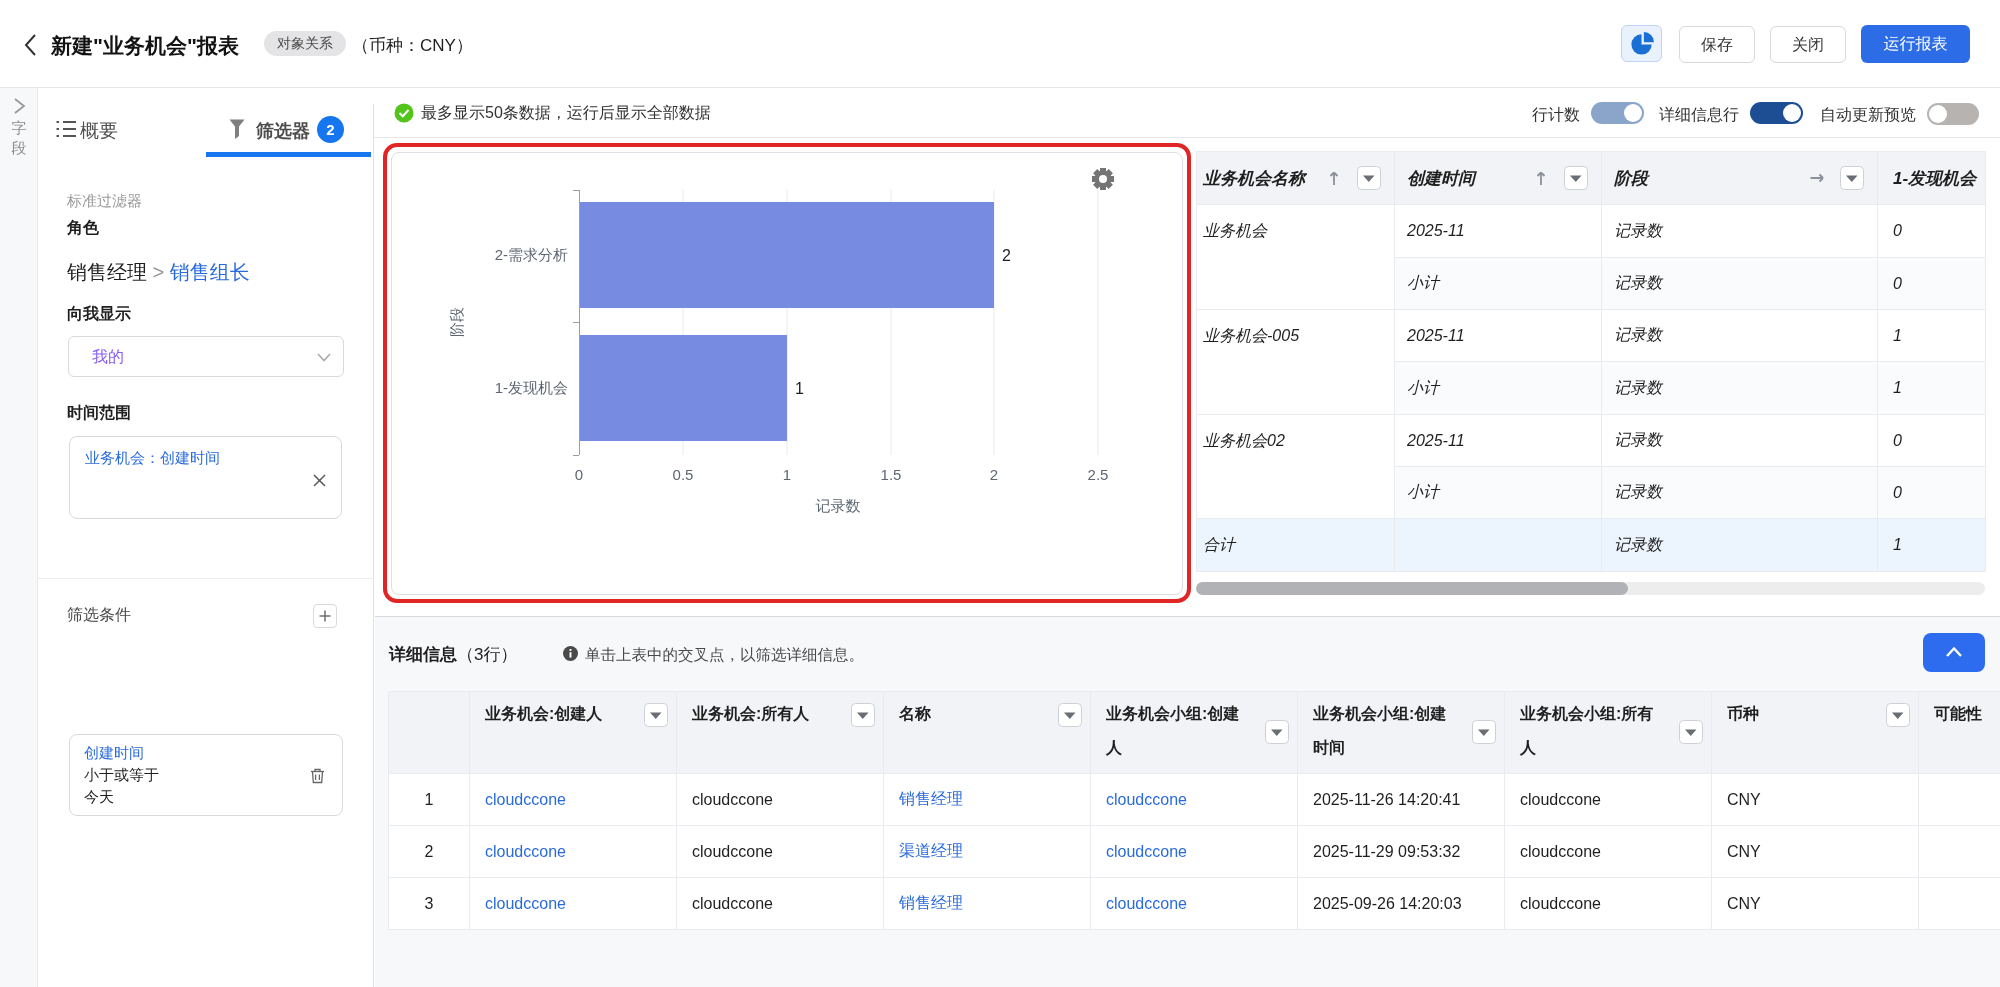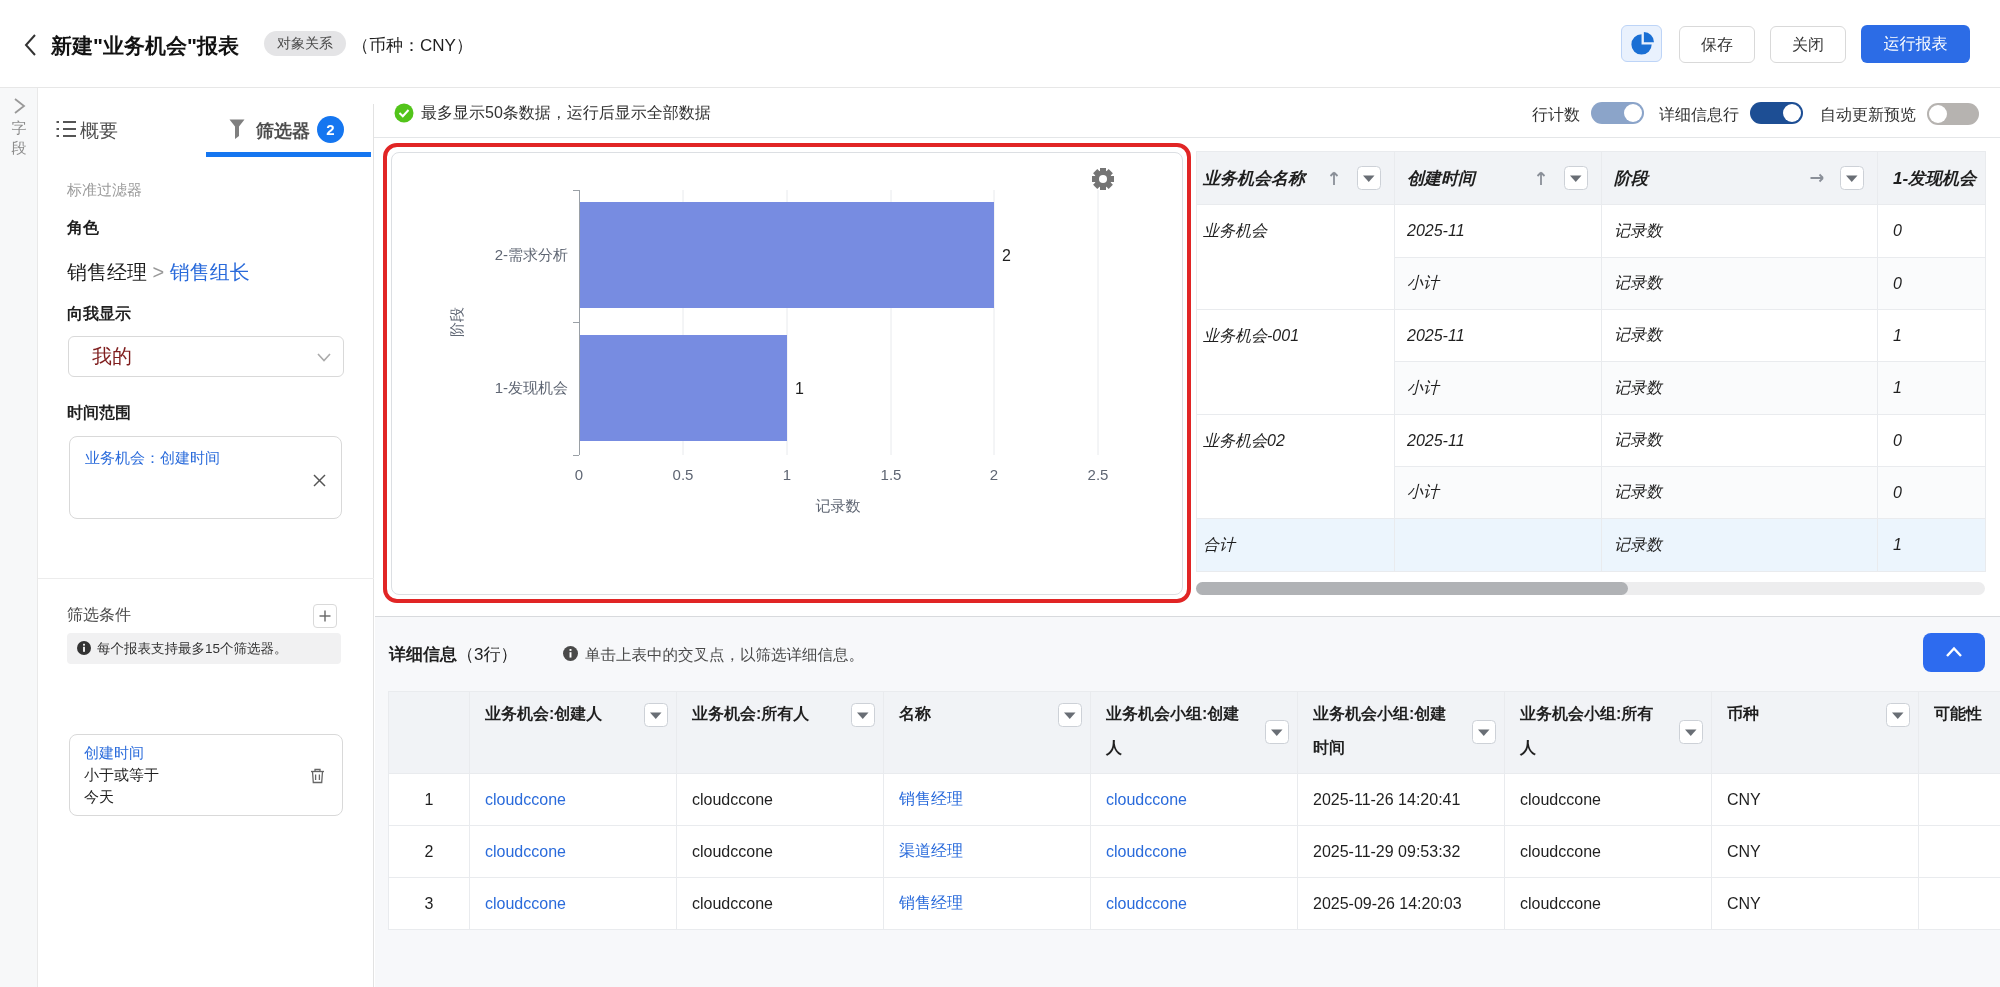--- a/index.html
+++ b/index.html
@@ -20,21 +20,21 @@
 
 #rail { position:absolute; left:0; top:88px; width:38px; height:899px; background:#f7f8f9; border-right:1px solid #e9e9e9; }
 #rail .vt { position:absolute; left:11px; top:30px; width:16px; font-size:15px; line-height:20px; color:#8c8c8c; text-align:center; }
 
 #side { position:absolute; left:38px; top:104px; width:336px; height:899px; background:#fff; border-right:1px solid #e2e2e2; }
 .tabtxt1 { position:absolute; left:42px; top:14px; font-size:19px; color:#505050; }
 .tabtxt2 { position:absolute; left:218px; top:15px; font-size:18px; font-weight:bold; color:#4d4d4d; }
 #badge { position:absolute; left:279px; top:12px; width:27px; height:27px; border-radius:14px; background:#1576f0; color:#fff; font-size:15px; font-weight:bold; text-align:center; line-height:27px; }
 #underline { position:absolute; left:168px; top:48px; width:165px; height:5px; background:#1576f0; }
 .slabel { position:absolute; left:29px; font-size:16px; font-weight:bold; color:#1f1f1f; }
-.sgray { position:absolute; left:29px; font-size:15px; color:#9a9a9a; }
+.sgray { position:absolute; left:29px; font-size:15px; color:#9a9a9a;margin-top:11px; }
 .sel { position:absolute; border:1px solid #d9d9d9; border-radius:6px; background:#fff; }
 #redbox { position:absolute; left:383px; top:143px; width:808px; height:460px; border:4px solid #e12525; border-radius:14px; }
 #card { position:absolute; left:391px; top:152px; width:792px; height:443px; background:#fff; border:1px solid #dcdfe3; border-radius:8px; }
 #divider { position:absolute; left:375px; top:616px; width:1625px; height:1px; background:#d8dadd; }
 #detail-bg { position:absolute; left:375px; top:617px; width:1625px; height:370px; background:#f7f8fa; }
 
 #pivot { position:absolute; left:1196px; top:151px; width:789px; border-collapse:collapse; table-layout:fixed; font-size:16px; color:#1f1f1f; }
 #pivot th, #pivot td { border:1px solid #e9ebee; padding:0 0 0 12px; text-align:left; font-weight:normal; overflow:hidden; white-space:nowrap;font-style:italic; }
 #pivot tr { height:52px; }
 #pivot tr.ph { height:53px; }
@@ -132,21 +132,21 @@
       <path d="M0.5 0.5 h15 l-5.5 7 v9.5 l-4 3 v-12.5 Z" fill="#7f7f7f"></path>
     </svg>
   <div class="tabtxt2">筛选器</div>
   <div id="badge">2</div>
   <div id="underline"></div>
 
   <div class="sgray" style="top:77px">标准过滤器</div>
   <div class="slabel" style="top:114px">角色</div>
   <div class="abs" style="left:29px;top:155px;font-size:20px;color:#1f1f1f">销售经理 <span style="color:#999">&gt;</span> <span style="color:#2a6bdb">销售组长</span></div>
   <div class="slabel" style="top:200px">向我显示</div>
-  <div class="sel" style="left:30px;top:232px;width:276px;height:41px;line-height:39px;font-size:20px;color:#7f1d1d;padding-left:23px">我的
+  <div class="sel" style="left:30px;top:232px;width:276px;height:41px;line-height:39px;font-size:16px;color:#8b5cf6;padding-left:23px">我的
     <svg class="abs" style="left:248px;top:16px" width="14" height="9" viewBox="0 0 14 9">
         <polyline points="1,1 7,7.5 13,1" fill="none" stroke="#aaa" stroke-width="1.6"></polyline>
       </svg>
   </div>
   <div class="slabel" style="top:299px">时间范围</div>
   <div class="sel" style="left:31px;top:332px;width:273px;height:83px;border-radius:8px;padding:10px 0 0 15px;font-size:15px;line-height:21px">
     <div style="color:#2a6bdb">业务机会：创建时间</div>
     <svg class="abs" style="left:242px;top:36px" width="15" height="15" viewBox="0 0 15 15">
         <g stroke="#555" stroke-width="1.5">
           <line x1="2" y1="2" x2="13" y2="13"></line>
@@ -157,26 +157,20 @@
   <div class="abs" style="left:0;top:474px;width:336px;height:1px;background:#ececec"></div>
   <div class="abs" style="left:29px;top:501px;font-size:16px;color:#4a4a4a">筛选条件</div>
   <div class="abs" style="left:275px;top:500px;width:24px;height:24px;border:1px solid #d9d9d9;border-radius:4px">
     <svg style="margin:5px 0 0 5px" width="12" height="12" viewBox="0 0 12 12">
         <g stroke="#666" stroke-width="1.4">
           <line x1="6" y1="0.5" x2="6" y2="11.5"></line>
           <line x1="0.5" y1="6" x2="11.5" y2="6"></line>
         </g>
       </svg>
   </div>
-  <div class="abs" style="left:29px;top:529px;width:274px;height:31px;background:#f1f1f2;border-radius:4px;font-size:13.5px;color:#333;line-height:31px;padding-left:10px">
-    <svg style="vertical-align:-2px;margin-right:6px" width="14" height="14" viewBox="0 0 14 14">
-        <circle cx="7" cy="7" r="7" fill="#333"></circle>
-        <rect x="6.1" y="5.8" width="1.8" height="5" fill="#fff"></rect>
-        <rect x="6.1" y="2.8" width="1.8" height="1.8" fill="#fff"></rect>
-      </svg>每个报表支持最多15个筛选器。</div>
   <div class="sel" style="left:31px;top:630px;width:274px;height:82px;border-radius:8px;padding:7px 0 0 14px;font-size:15px;line-height:22px">
     <div style="color:#2a6bdb">创建时间</div>
     <div style="color:#1f1f1f">小于或等于</div>
     <div style="color:#1f1f1f">今天</div>
     <svg class="abs" style="left:240px;top:33px" width="15" height="16" viewBox="0 0 15 16">
         <g fill="none" stroke="#666" stroke-width="1.3">
           <path d="M1 3.5 h13"></path>
           <path d="M5 3.5 v-2 h5 v2"></path>
           <path d="M2.5 3.5 l0.8 11 h8.4 l0.8-11"></path>
           <line x1="5.6" y1="6.5" x2="5.6" y2="12"></line>
@@ -268,21 +262,21 @@
         <td>2025-11</td>
         <td>记录数</td>
         <td class="c4">0</td>
       </tr>
   <tr class="sub">
         <td>小计</td>
         <td>记录数</td>
         <td class="c4">0</td>
       </tr>
   <tr>
-        <td rowspan="2" class="c1">业务机会-001</td>
+        <td rowspan="2" class="c1">业务机会-005</td>
         <td>2025-11</td>
         <td>记录数</td>
         <td class="c4">1</td>
       </tr>
   <tr class="sub" style="height:53px">
         <td>小计</td>
         <td>记录数</td>
         <td class="c4">1</td>
       </tr>
   <tr>

